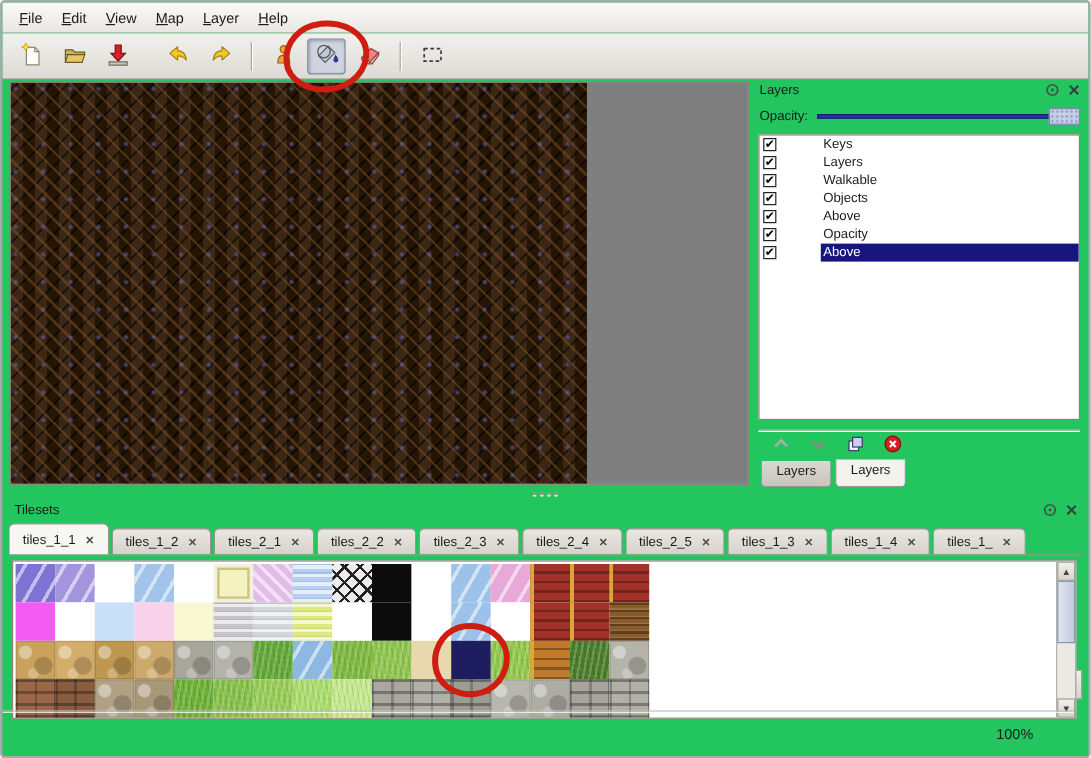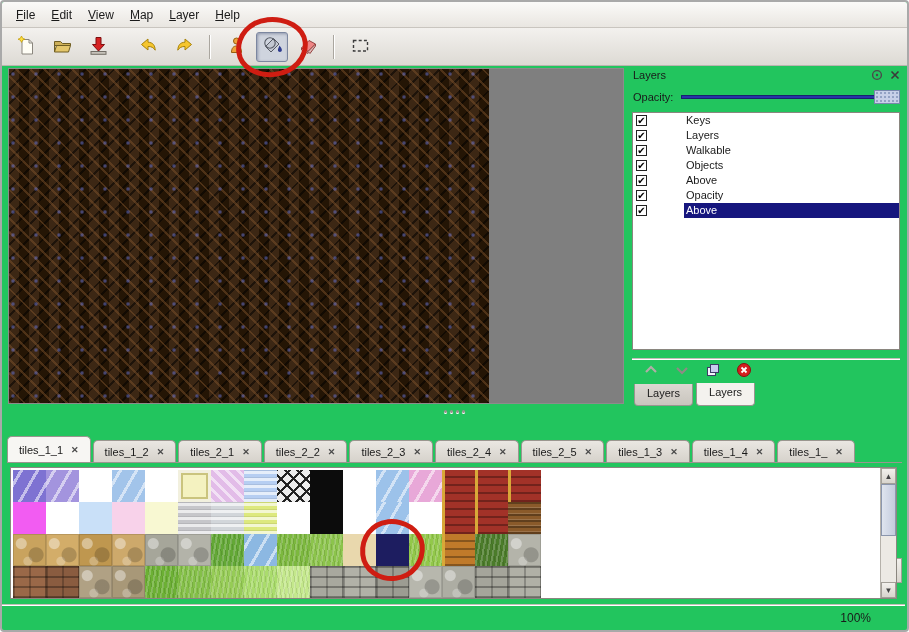--- a/index.html
+++ b/index.html
@@ -134,21 +134,21 @@
 
   .v-scrollbar { position:absolute; right:0; top:0; bottom:0; width:16px; background:#ece9e4;
                  border-left:1px solid #b5b1aa; display:flex; flex-direction:column; }
   .sb-btn { height:16px; background:linear-gradient(#f2f0ec,#d8d4cd); border:1px solid #a39f98;
             font-size:8px; color:#444; display:flex; align-items:center; justify-content:center; }
   .sb-track { flex:1; position:relative; }
   .sb-thumb { position:absolute; left:0; right:0; top:0; height:52px;
               background:linear-gradient(90deg,#dfe4ee,#c3cbdd); border:1px solid #8b96ad; }
 
   
-  .statusbar { position:absolute; left:0; right:2px; bottom:0; height:26px;
+  .statusbar { position:absolute; left:0; right:12px; bottom:0; height:38px;
                border-top:1px solid #c2beb7; box-shadow:inset 0 1px 0 #fff;
                display:flex; align-items:center; justify-content:flex-end; padding-right:34px; }
 
   
   .annotation-circle { position:absolute; border:5px solid #cf1d12;
                        border-radius:47% 53% 50% 50% / 52% 48% 53% 47%;
                        transform:rotate(-6deg); z-index:99; pointer-events:none; }
 </style>
 </head>
 <body>
@@ -314,20 +314,36 @@
             </svg></span>
         </span>
     </div>
     <div class="panel-tabs">
         <div class="panel-tab">Layers</div>
         <div class="panel-tab active">Layers</div>
       </div>
   </div>
 
   <div class="tilesets-panel">
+    <div class="ts-header">
+      <span class="panel-title">Tilesets</span>
+      <span class="panel-btns">
+        <span class="pane-btn">
+            <svg width="12" height="12">
+              <circle cx="6" cy="6" r="4.4" fill="none" stroke="#4a4a4a" stroke-width="1.4"></circle>
+              <circle cx="6" cy="6" r="1.2" fill="#4a4a4a"></circle>
+            </svg>
+          </span>
+        <span class="pane-btn">
+            <svg width="12" height="12">
+              <path d="M2.5 2.5l7 7M9.5 2.5l-7 7" stroke="#3a3a3a" stroke-width="1.6"></path>
+            </svg>
+          </span>
+      </span>
+    </div>
     <div class="ts-tabbar">
         <div class="ts-tab active">
           <span class="ts-tab-label">tiles_1_1</span>
           <span class="ts-tab-close">✕</span>
         </div>
         <div class="ts-tab">
           <span class="ts-tab-label">tiles_1_2</span>
           <span class="ts-tab-close">✕</span>
         </div>
         <div class="ts-tab">

